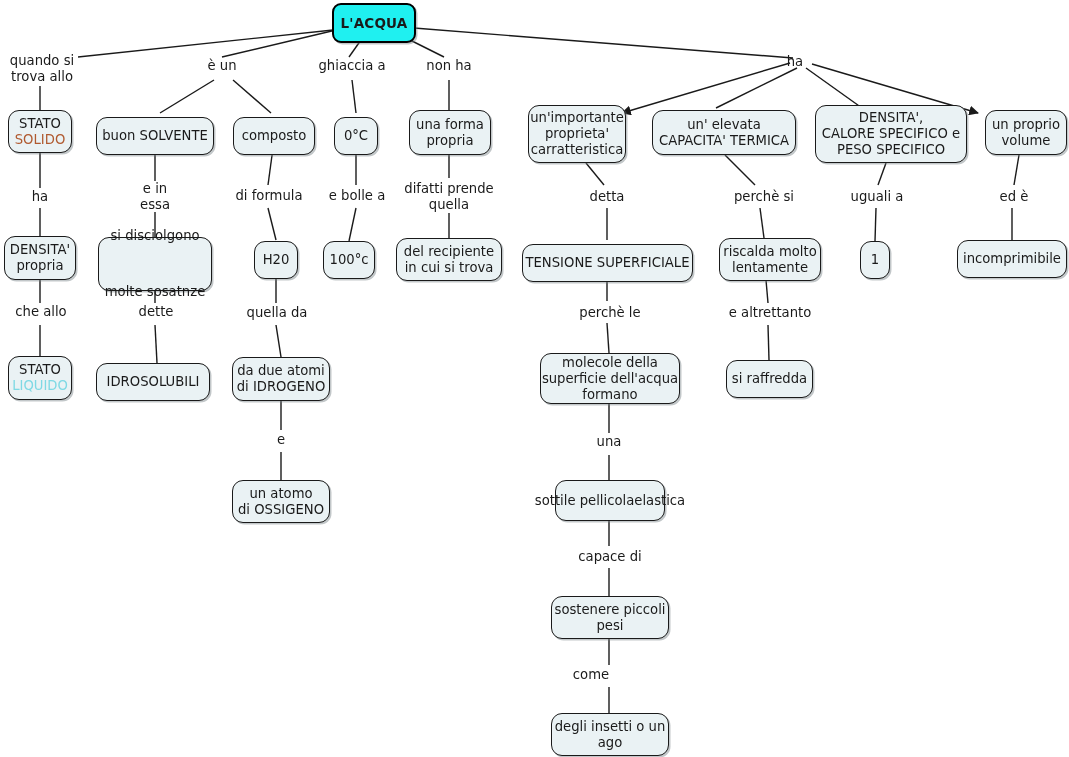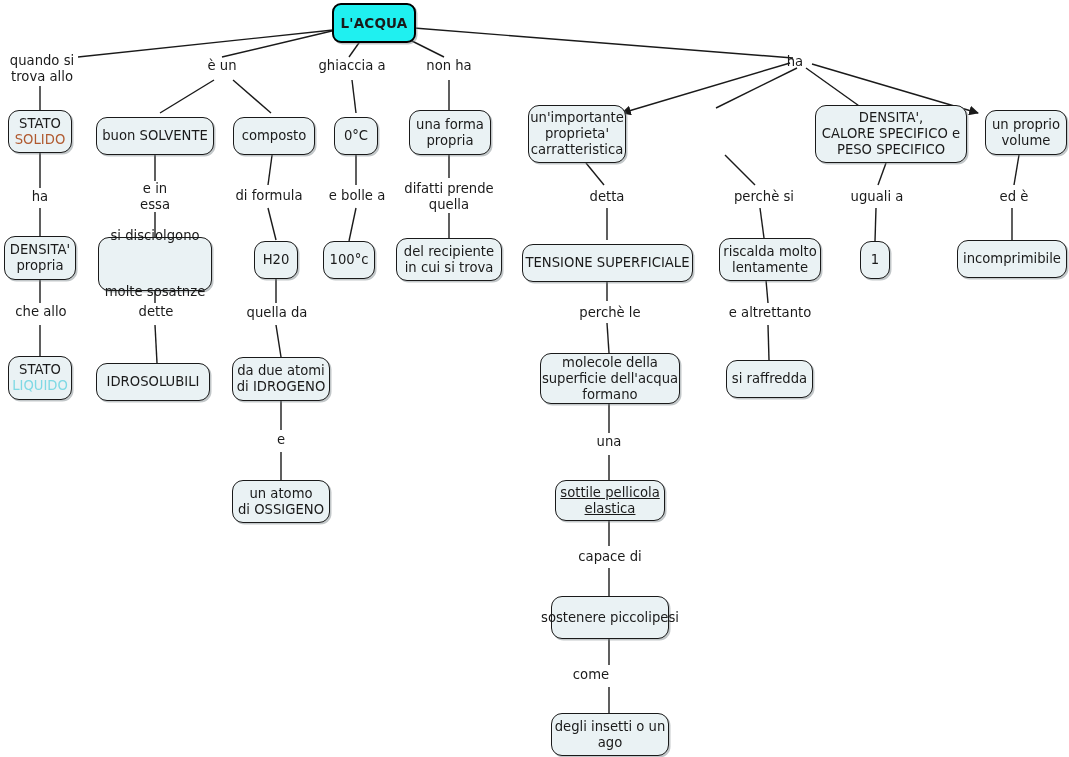--- a/index.html
+++ b/index.html
@@ -272,39 +272,43 @@
     <span class="line">perchè le</span>
   </div>
   <div class="node" style="left:540px; top:353px; width:140px; height:51px; flex-direction:column;">
     <span class="line">molecole della</span>
     <span class="line">superficie dell'acqua</span>
     <span class="line">formano</span>
   </div>
   <div class="link-label" style="left:590px; top:434px; width:38px;">
     <span class="line">una</span>
   </div>
-  <div class="node" style="left:555px; top:480px; width:110px; height:41px; flex-direction:column;text-decoration:underline;">
+  <div class="node" style="left:555px; top:480px; width:110px; height:41px; flex-direction:row;">
     <span class="line">sottile pellicola</span>
     <span class="line">elastica</span>
   </div>
   <div class="link-label" style="left:577px; top:549px; width:66px;">
     <span class="line">capace di</span>
   </div>
-  <div class="node" style="left:551px; top:596px; width:118px; height:43px; ">
+  <div class="node" style="left:551px; top:596px; width:118px; height:43px; flex-direction:column;">
     <span class="line">sostenere piccoli</span>
     <span class="line">pesi</span>
   </div>
   <div class="link-label" style="left:568px; top:667px; width:46px;">
     <span class="line">come</span>
   </div>
   <div class="node" style="left:551px; top:713px; width:118px; height:43px; flex-direction:column;">
     <span class="line">degli insetti o un</span>
     <span class="line">ago</span>
   </div>
 
+  <div class="node" style="left:652px; top:110px; width:144px; height:45px; flex-direction:column;">
+    <span class="line">un' elevata</span>
+    <span class="line">CAPACITA' TERMICA</span>
+  </div>
   <div class="link-label" style="left:732px; top:189px; width:64px;">
     <span class="line">perchè si</span>
   </div>
   <div class="node" style="left:719px; top:238px; width:102px; height:43px; flex-direction:column;">
     <span class="line">riscalda molto</span>
     <span class="line">lentamente</span>
   </div>
   <div class="link-label" style="left:726px; top:305px; width:88px;">
     <span class="line">e altrettanto</span>
   </div>

